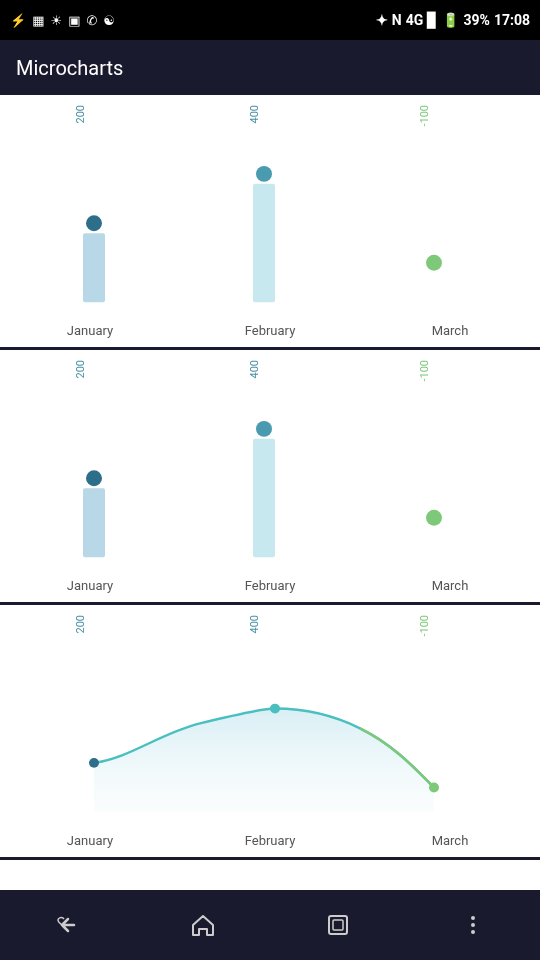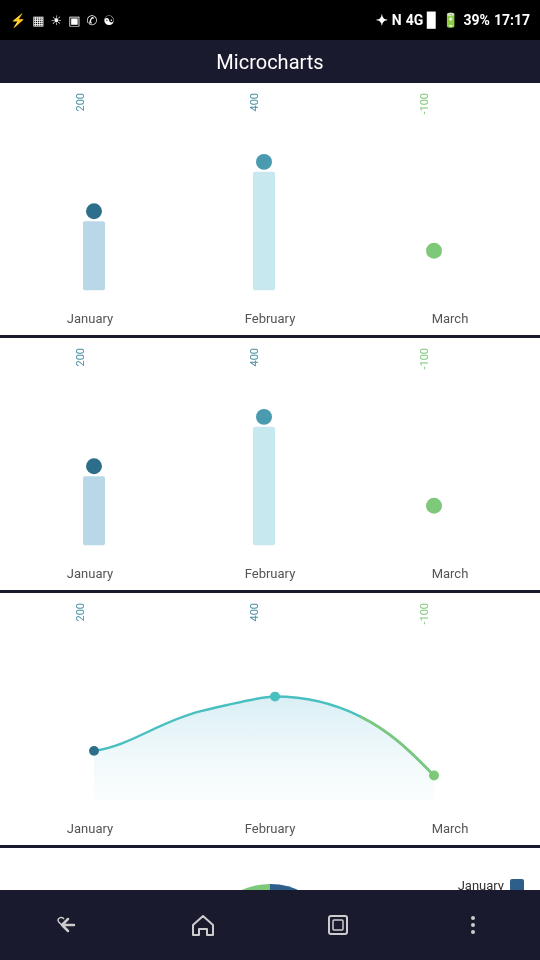--- a/index.html
+++ b/index.html
@@ -33,26 +33,25 @@
       display: flex;
       align-items: center;
       gap: 4px;
       font-size: 14px;
       font-weight: bold;
     }
 
     
     .app-bar {
       width: 540px;
-      height: 43px;
+      height: 55px;
       background: #1a1a2e;
       display: flex;
       align-items: center;
       padding: 0 16px;
-      justify-content: center;
     }
     .app-bar-title {
       color: #fff;
       font-size: 20px;
       font-weight: 400;
     }
 
     
     .chart-section {
       background: #fff;
@@ -167,21 +166,21 @@
     <span>✆</span>
     <span>☯</span>
   </div>
   <div class="status-bar-right">
     <span>✦</span>
     <span>N</span>
     <span>4G</span>
     <span>▊</span>
     <span>🔋</span>
     <span>39%</span>
-    <span>17:17</span>
+    <span>17:08</span>
   </div>
 </div>
 
 <div class="app-bar">
   <span class="app-bar-title">Microcharts</span>
 </div>
 
 <div class="chart-section chart1">
   <div class="chart-inner">
 

